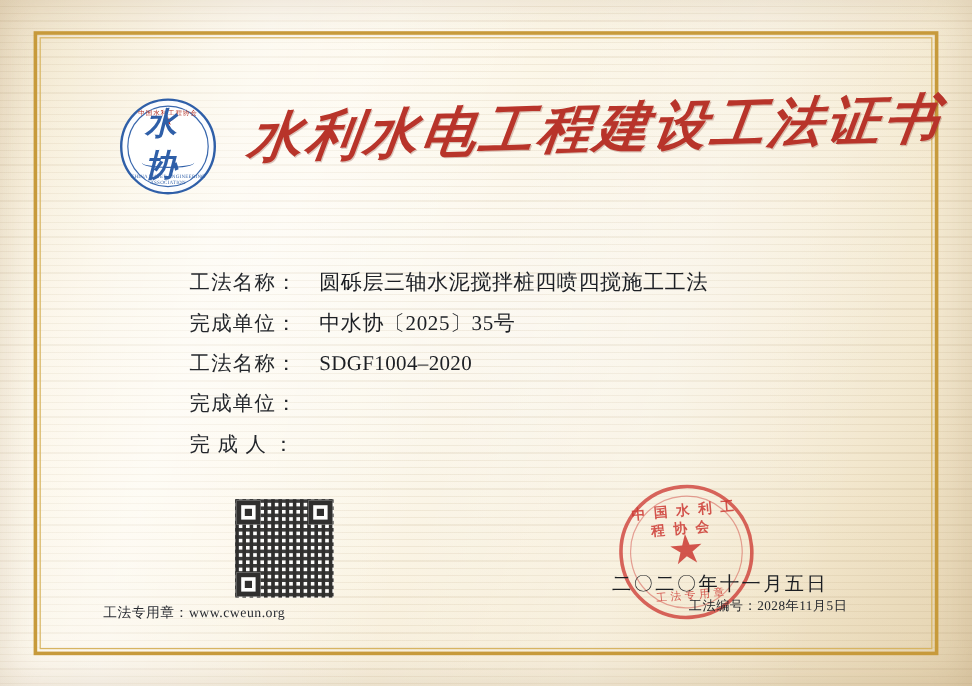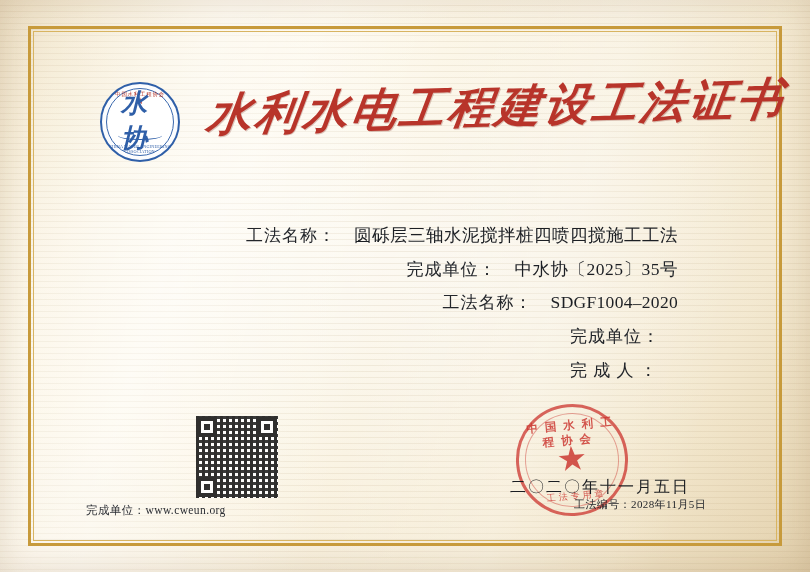--- a/index.html
+++ b/index.html
@@ -159,21 +159,20 @@
     position: absolute;
     left: 158px;
     top: 223px;
     width: 520px;
   }
   .row {
     display: flex;
     align-items: baseline;
     height: 34px;
     white-space: nowrap;
-    justify-content: flex-end;
   }
   .label {
     width: 108px;
     color: #23262b;
     font-size: 17px;
     font-family: "Liberation Serif", serif;
     letter-spacing: 1px;
   }
   .value {
     color: #1c1f24;
@@ -344,14 +343,14 @@
   <div class="seal">
     <div class="inner-ring"></div>
     <div class="seal-top">中国水利工程协会</div>
     <div class="seal-star">★</div>
     <div class="seal-bottom">工法专用章</div>
   </div>
 
   <div class="issue-date">二〇二〇年十一月五日</div>
   <div class="validity">工法编号：2028年11月5日</div>
 
-  <div class="query-url">完成单位：www.cweun.org</div>
+  <div class="query-url">工法专用章：www.cweun.org</div>
 </div>
 
 </body></html>

